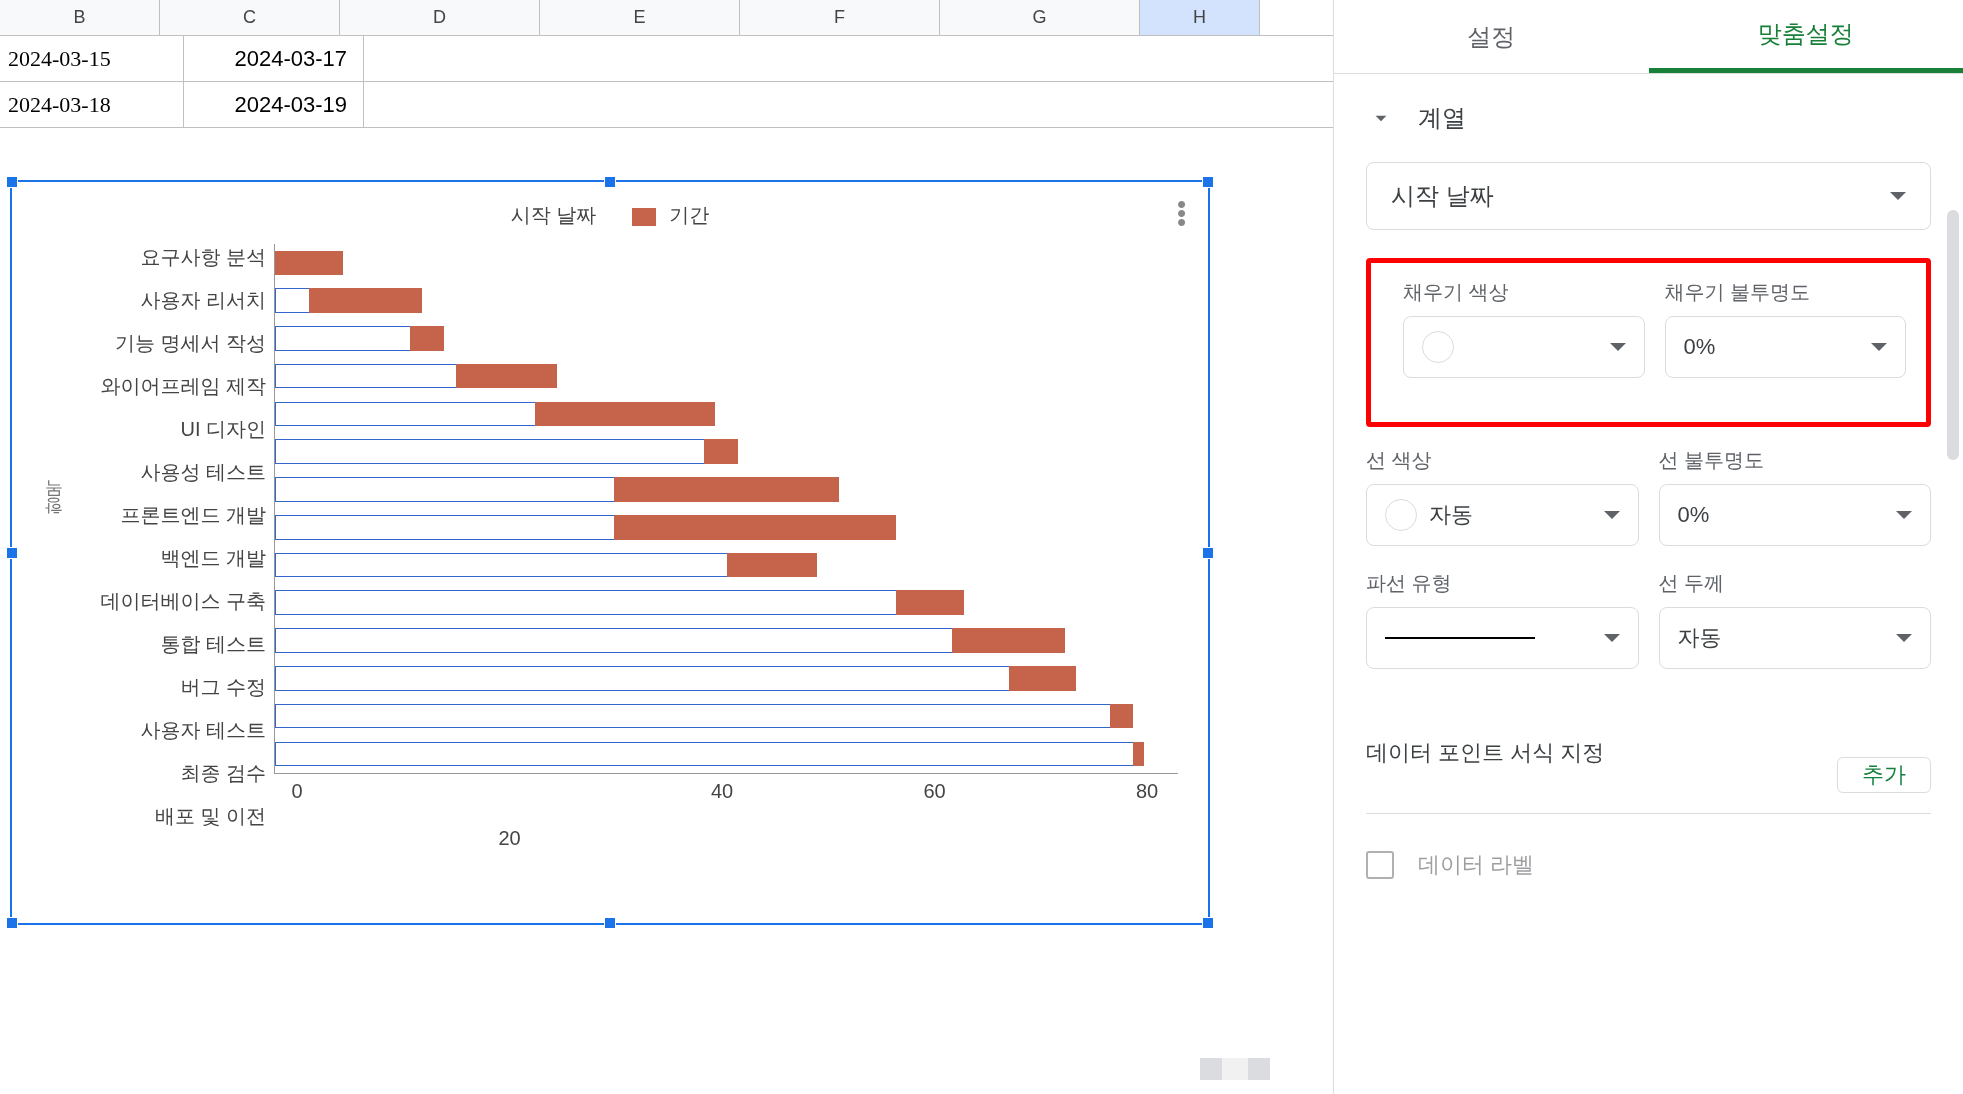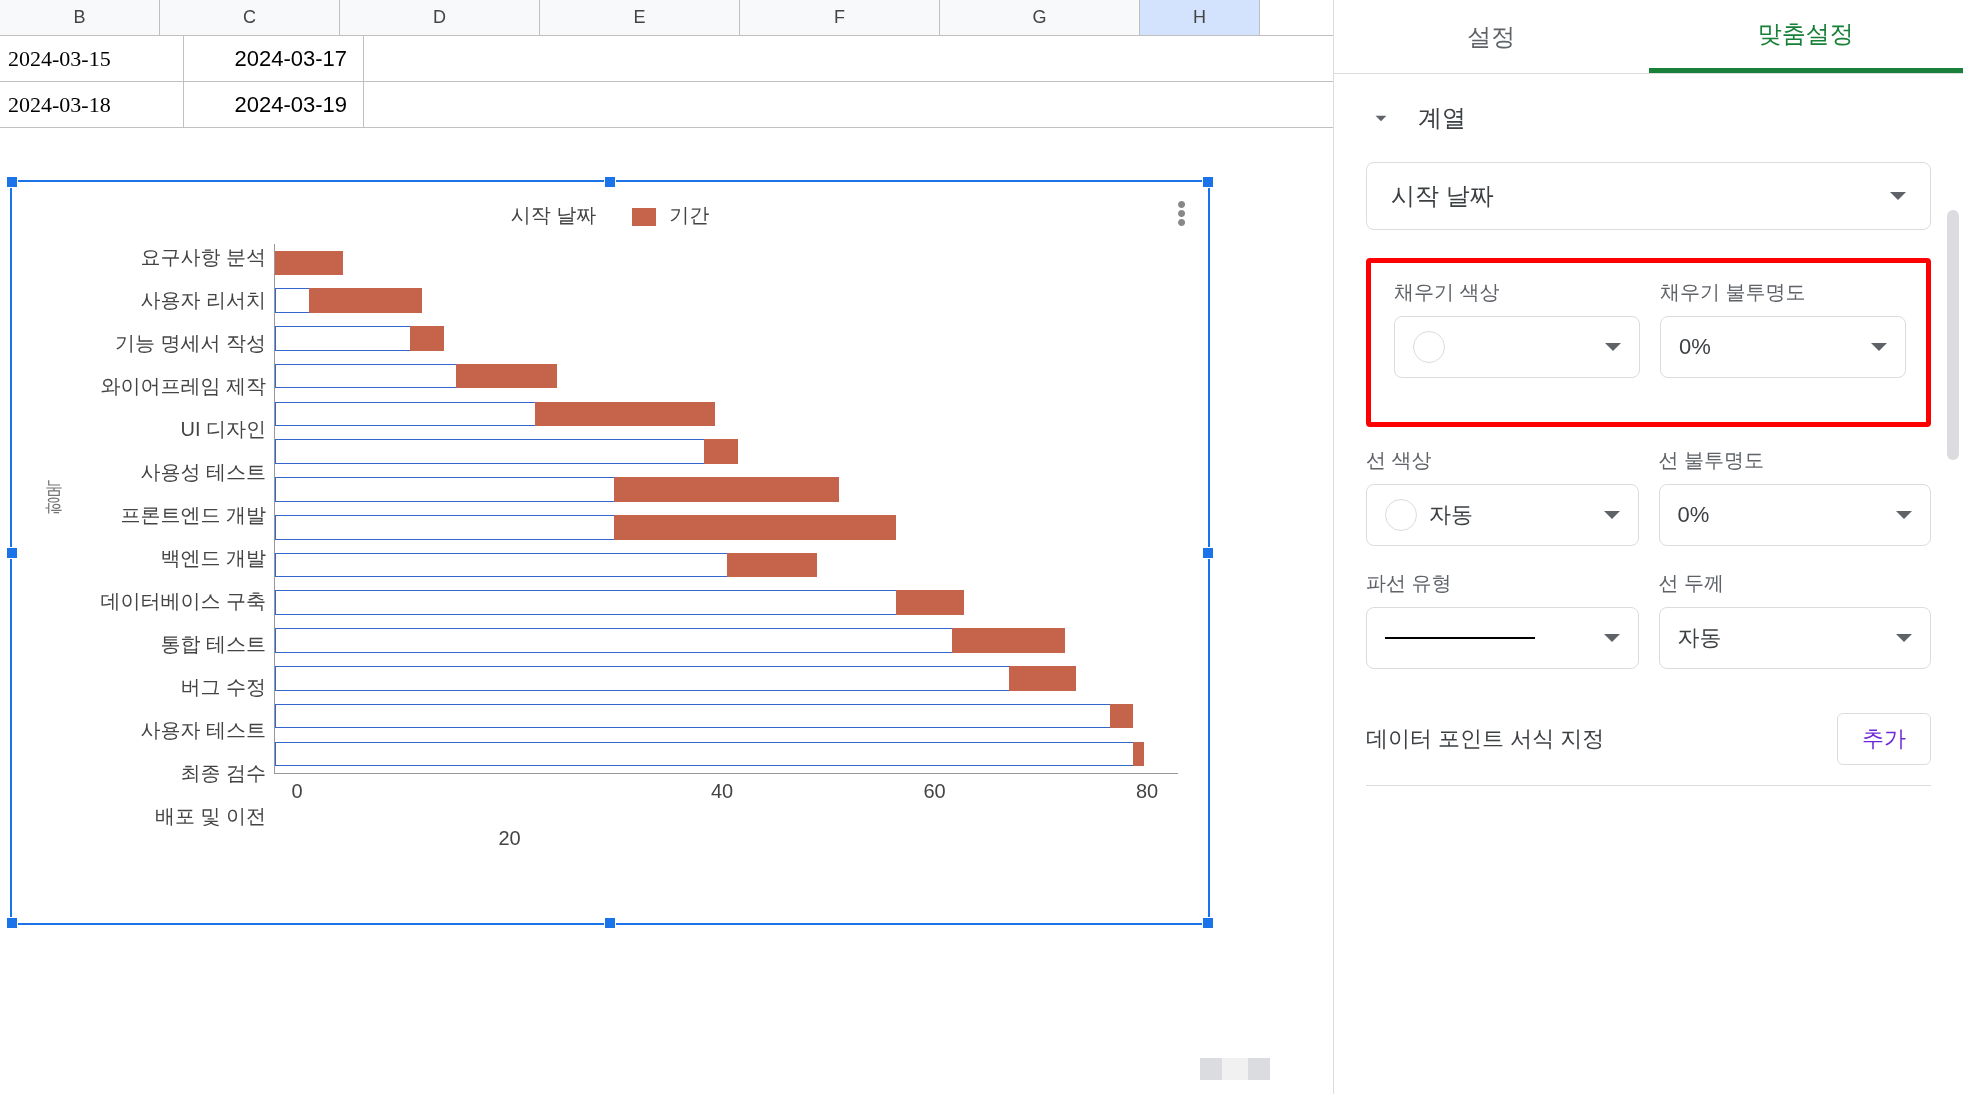--- a/index.html
+++ b/index.html
@@ -57,32 +57,32 @@
     .section-header { display: flex; align-items: center; padding: 28px 34px; cursor: pointer; }
     .chevron { width: 26px; height: 26px; margin-right: 24px; }
     .section-title { font-size: 24px; color: #3c4043; }
     
     .panel-content { padding: 0 32px 32px 32px; }
     
     .dropdown { width: 100%; height: 68px; border: 1px solid #dadce0; border-radius: 8px; display: flex; align-items: center; justify-content: space-between; padding: 0 24px; cursor: pointer; margin-bottom: 28px; }
     .dropdown-text { font-size: 24px; color: #3c4043; }
     .caret { width: 0; height: 0; border-left: 8px solid transparent; border-right: 8px solid transparent; border-top: 8px solid #5f6368; }
     
-    .highlight-box { border: 5px solid #ff0000; border-radius: 4px; padding: 16px 20px 20px 23px; margin-bottom: 20px; }
+    .highlight-box { border: 5px solid #ff0000; border-radius: 4px; padding: 16px 20px 20px 32px; margin-bottom: 20px; }
     
     .field-row { display: flex; gap: 20px; margin-bottom: 24px; }
     .field { flex: 1; }
     .field-label { font-size: 20px; color: #5f6368; margin-bottom: 10px; }
     .field-input { height: 62px; border: 1px solid #dadce0; border-radius: 8px; display: flex; align-items: center; justify-content: space-between; padding: 0 18px; cursor: pointer; }
     .color-swatch { width: 32px; height: 32px; border-radius: 50%; border: 1px solid #dadce0; background: #fff; margin-right: 12px; }
     .field-value { font-size: 22px; color: #3c4043; flex: 1; }
     .line-preview { width: 150px; height: 2px; background: #000; }
     
     .data-point-row { display: flex; align-items: center; justify-content: space-between; padding: 20px 0; border-bottom: 1px solid #dadce0; margin-bottom: 20px; }
-    .add-btn { border: 1px solid #dadce0; border-radius: 6px; padding: 10px 24px; color: #6d28d9; font-size: 22px; cursor: pointer; }
+    .add-btn { border: 1px solid #dadce0; border-radius: 6px; padding: 2px 24px; color: #15803d; font-size: 22px; cursor: pointer; margin-top: 44px; }
     
     .checkbox-row { display: flex; align-items: center; padding: 16px 0; }
     .checkbox { width: 28px; height: 28px; border: 2.5px solid #5f6368; border-radius: 3px; margin-right: 24px; }
     .checkbox-label { font-size: 22px; color: #3c4043; }
     
     .scrollbar-h { position: absolute; bottom: 8px; right: 50px; width: 70px; height: 22px; background: #f1f1f1; display: flex; }
     .scrollbar-h .arrow { width: 22px; height: 22px; background: #dadce0; }
   </style>
 </head>
 <body>
@@ -298,14 +298,18 @@
           <div class="caret"></div>
         </div>
       </div>
     </div>
 
     <div class="data-point-row">
       <span>데이터 포인트 서식 지정</span>
       <div class="add-btn">추가</div>
     </div>
 
+    <div class="checkbox-row" style="opacity:0.5;">
+      <div class="checkbox"></div>
+      <span class="checkbox-label">데이터 라벨</span>
+    </div>
   </div>
 </div>
 
 </body></html>

